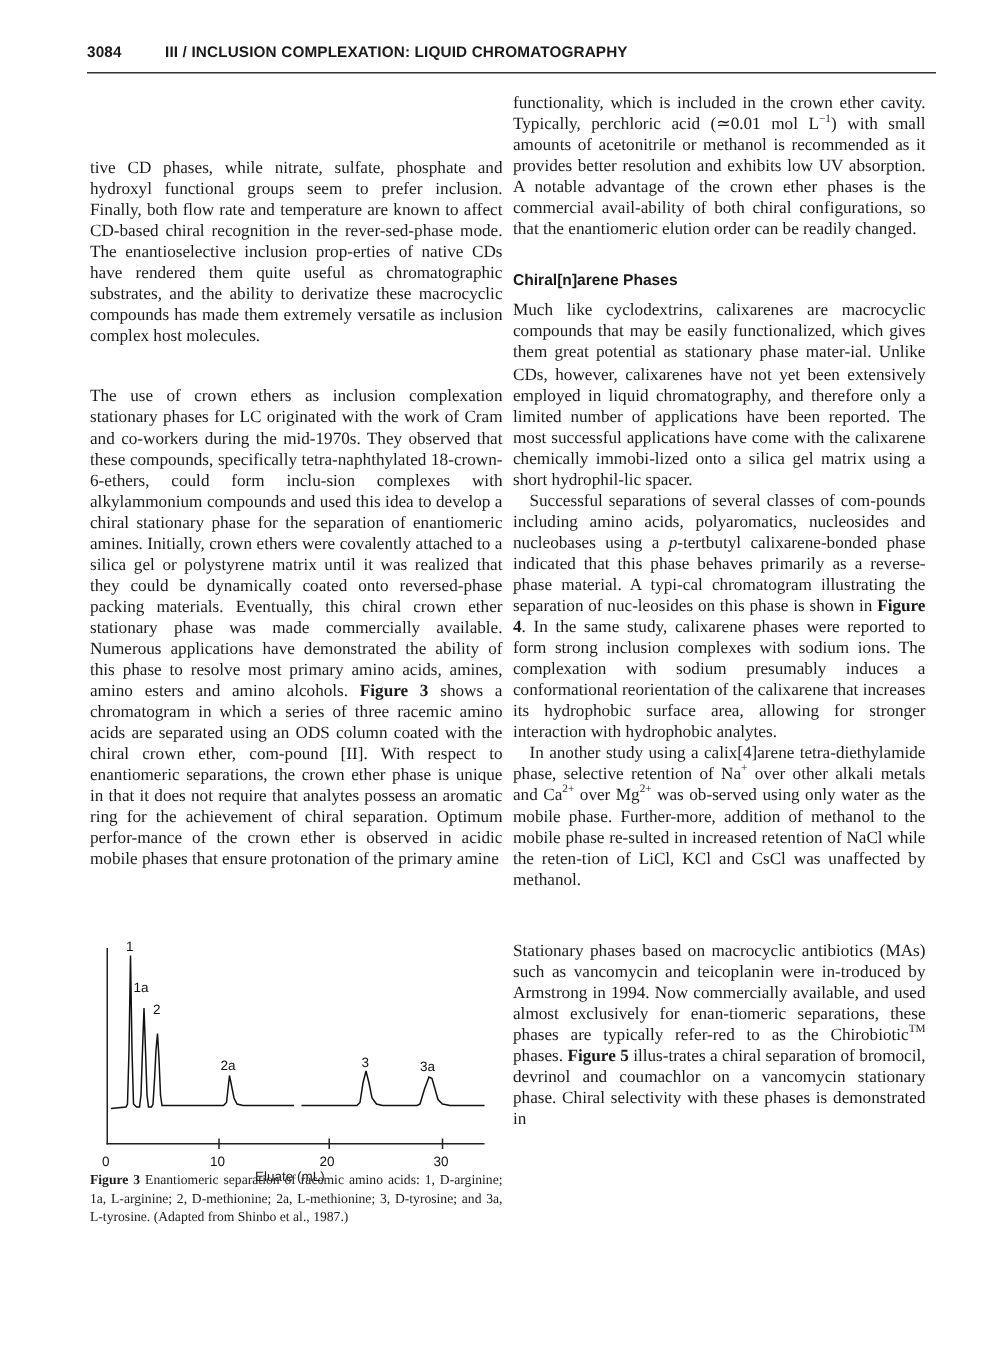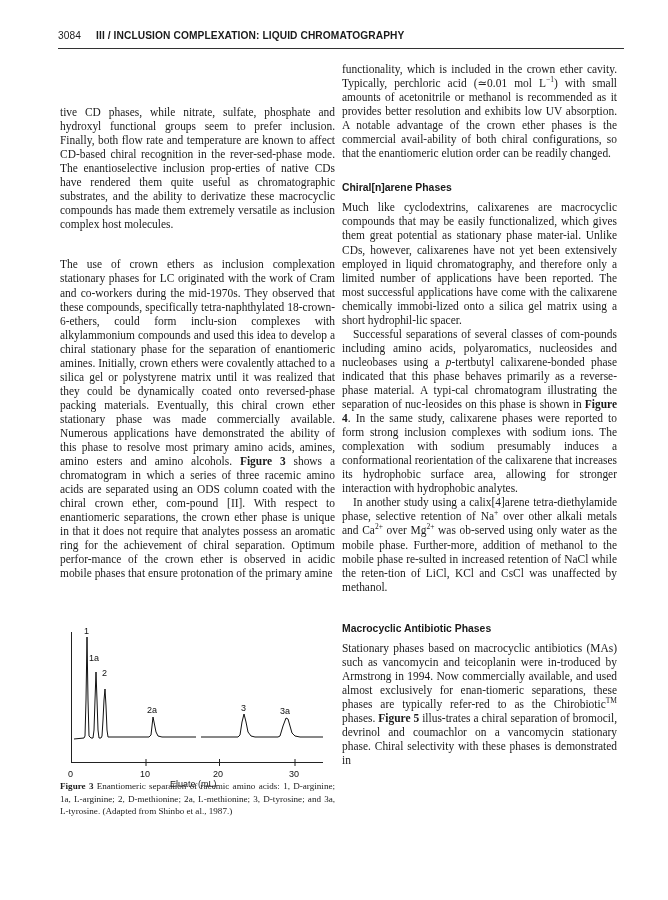--- a/index.html
+++ b/index.html
@@ -1,19 +1,19 @@
 <!DOCTYPE html>
 <html><head>
 <meta charset="utf-8">
 <style>
   html, body { margin: 0; padding: 0; background: #fff; }
   body { width: 668px; height: 900px; position: relative; overflow: hidden; color: #1a1a1a; }
   .running-head { position: absolute; left: 58px; top: 30px; width: 566px; height: 16px;
     font-family: "Liberation Sans", sans-serif; font-size: 10.2px; font-weight: bold; letter-spacing: 0.1px; }
-  .running-head .pg { margin-right: 12px; font-weight: normal; }
+  .running-head .pg { margin-right: 26px; font-weight: bold; }
   .rule { position: absolute; left: 58px; top: 48px; width: 566px; height: 1px; background: #333; }
   .col { position: absolute; top: 62px; width: 275px;
     font-family: "Liberation Serif", serif; font-size: 11.45px; line-height: 14.05px; text-align: justify; hyphens: manual; }
   .col-left { left: 60px; margin-top: 43px; }
   .col-right { left: 342px; }
   .col p { margin: 0; }
   .col p.indent { text-indent: 11px; }
   .h { font-family: "Liberation Sans", sans-serif; font-weight: bold; font-size: 10.4px; margin: 0; }
   .fig { position: absolute; left: 55px; top: 620px; width: 280px; height: 160px; }
   .caption { position: absolute; left: 60px; top: 780px; width: 275px;
@@ -40,21 +40,20 @@
 
 <div class="col col-right">
   <p><span>functionality, which is included in the crown ether cavity. Typically, perchloric acid (≃0.01 mol L</span><sup>−1</sup><span>) with small amounts of acetonitrile or methanol is recommended as it provides better resolution and exhibits low UV absorption. A notable advantage of the crown ether phases is the commercial avail-ability of both chiral configurations, so that the enantiomeric elution order can be readily changed.</span></p>
   <div style="height:21px"></div>
   <p class="h">Chiral[n]arene Phases</p>
   <div style="height:5px"></div>
   <p>Much like cyclodextrins, calixarenes are macrocyclic compounds that may be easily functionalized, which gives them great potential as stationary phase mater-ial. Unlike CDs, however, calixarenes have not yet been extensively employed in liquid chromatography, and therefore only a limited number of applications have been reported. The most successful applications have come with the calixarene chemically immobi-lized onto a silica gel matrix using a short hydrophil-lic spacer.</p>
   <p class="indent"><span>Successful separations of several classes of com-pounds including amino acids, polyaromatics, nucleosides and nucleobases using a </span><i>p</i><span>-tertbutyl calixarene-bonded phase indicated that this phase behaves primarily as a reverse-phase material. A typi-cal chromatogram illustrating the separation of nuc-leosides on this phase is shown in </span><b class="ref">Figure 4</b><span>. In the same study, calixarene phases were reported to form strong inclusion complexes with sodium ions. The complexation with sodium presumably induces a conformational reorientation of the calixarene that increases its hydrophobic surface area, allowing for stronger interaction with hydrophobic analytes.</span></p>
   <p class="indent"><span>In another study using a calix[4]arene tetra-diethylamide phase, selective retention of Na</span><sup>+</sup><span> over other alkali metals and Ca</span><sup>2+</sup><span> over Mg</span><sup>2+</sup><span> was ob-served using only water as the mobile phase. Further-more, addition of methanol to the mobile phase re-sulted in increased retention of NaCl while the reten-tion of LiCl, KCl and CsCl was unaffected by methanol.</span></p>
   <div style="height:28px"></div>
-  <p class="h">Macrocyclic Antibiotic Phases</p>
   <div style="height:5px"></div>
   <p><span>Stationary phases based on macrocyclic antibiotics (MAs) such as vancomycin and teicoplanin were in-troduced by Armstrong in 1994. Now commercially available, and used almost exclusively for enan-tiomeric separations, these phases are typically refer-red to as the Chirobiotic</span><sup>TM</sup><span> phases. </span><b class="ref">Figure 5</b><span> illus-trates a chiral separation of bromocil, devrinol and coumachlor on a vancomycin stationary phase. Chiral selectivity with these phases is demonstrated in</span></p>
 </div>
 
 <svg class="fig" viewBox="55 620 280 160" width="280" height="160" xmlns="http://www.w3.org/2000/svg">
   <g stroke="#222" stroke-width="1" fill="none">
     <line x1="71.5" y1="632" x2="71.5" y2="763"></line>
     <line x1="71" y1="762.5" x2="323" y2="762.5"></line>
     <line x1="146" y1="759" x2="146" y2="766"></line>
     <line x1="219.5" y1="759" x2="219.5" y2="766"></line>

